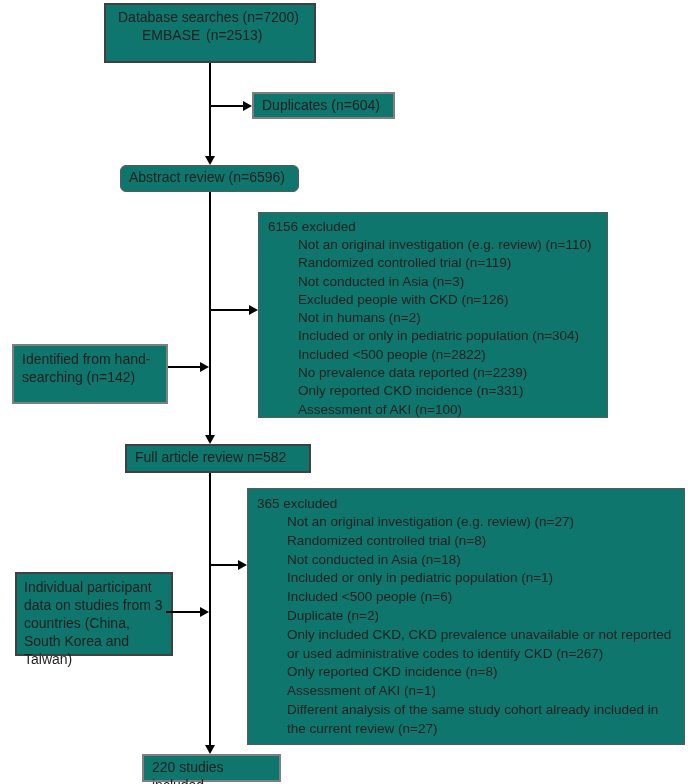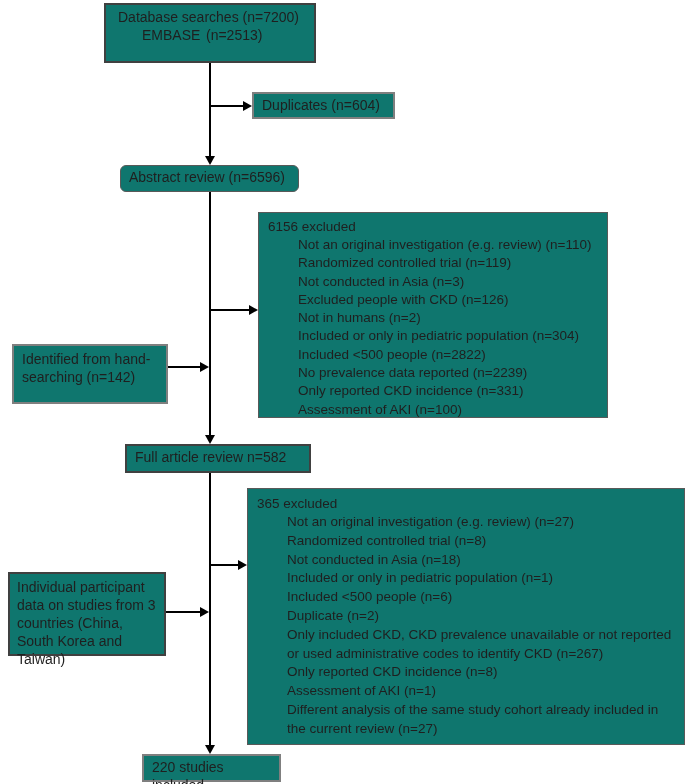--- a/index.html
+++ b/index.html
@@ -142,21 +142,21 @@
     <div class="excl-item">Not conducted in Asia (n=18)</div>
     <div class="excl-item">Included or only in pediatric population (n=1)</div>
     <div class="excl-item">Included &lt;500 people (n=6)</div>
     <div class="excl-item">Duplicate (n=2)</div>
     <div class="excl-item">Only included CKD, CKD prevalence unavailable or not reported or used administrative codes to identify CKD (n=267)</div>
     <div class="excl-item">Only reported CKD incidence (n=8)</div>
     <div class="excl-item">Assessment of AKI (n=1)</div>
     <div class="excl-item">Different analysis of the same study cohort already included in the current review (n=27)</div>
   </div>
 
-  <div class="box border-dark multi" style="left:8px; top:572px; width:158px; height:84px; padding:4px 7px;">
+  <div class="box border-dark multi" style="left:15px; top:572px; width:158px; height:84px; padding:4px 7px;">
     <span>Individual participant data on studies from 3 countries (China, South Korea and Taiwan)</span>
   </div>
   <div class="hline" style="left:166px; top:611px; width:35px;"></div>
   <div class="arr-right" style="left:200px; top:607px;"></div>
 
   <div class="box border-gray center-one" style="left:142px; top:754px; width:139px; height:28px;">
     <span>220 studies included</span>
   </div>
 
 </div>

